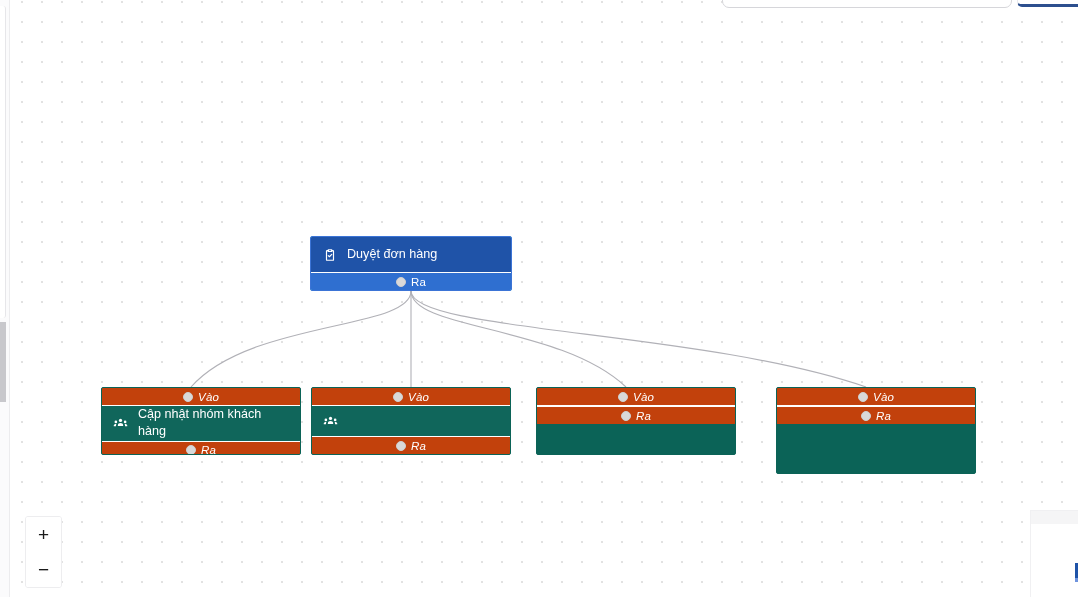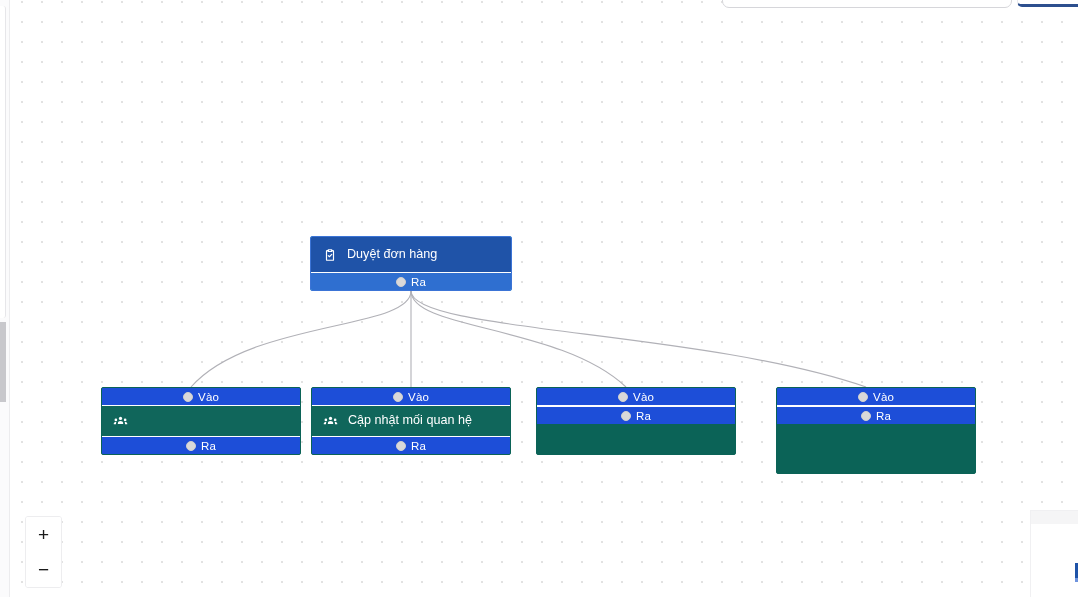--- a/index.html
+++ b/index.html
@@ -174,21 +174,22 @@
     background: #2f6fd0;
     border-top: 1px solid #ffffff;
   }
 
   
   .node.green {
     background: #0b6357;
     border: 1px solid #0b6357;
   }
   .node.green .node-band {
-    background: #1d4ed8;
+    background: #c2410c;
+    font-style: italic;
   }
   .node.green .node-band.in {
     border-bottom: 1px solid #ffffff;
   }
   .node.green .node-band.out {
     border-top: 1px solid #ffffff;
   }
   .node.green .node-body {
     background: #10665b;
   }
@@ -309,20 +310,21 @@
       <span class="node-icon">
         <svg width="15" height="15" viewBox="0 0 24 24" fill="#ffffff">
           <circle cx="12" cy="7" r="2.6"></circle>
           <path d="M12 11c-2.4 0-4.2 1.4-4.2 3.2V16h8.4v-1.8C16.2 12.4 14.4 11 12 11z"></path>
           <circle cx="4.6" cy="9.4" r="2.1"></circle>
           <path d="M4.6 12.6c-1.9 0-3.4 1.1-3.4 2.5V16.4h3.6v-2.1c0-.7.3-1.3.8-1.7z"></path>
           <circle cx="19.4" cy="9.4" r="2.1"></circle>
           <path d="M19.4 12.6c1.9 0 3.4 1.1 3.4 2.5V16.4h-3.6v-2.1c0-.7-.3-1.3-.8-1.7z"></path>
         </svg>
       </span>
+      <span class="node-title">Cập nhật nhóm khách hàng</span>
     </div>
     <div class="node-band out">
       <span class="handle-dot"></span>
       <span>Ra</span>
     </div>
   </div>
 
   <div class="node green" id="node-cap-nhat-moi-quan-he" style="left:311px; top:387px; width:200px; height:68px;">
     <div class="node-band in">
       <span class="handle-dot"></span>
@@ -332,21 +334,20 @@
       <span class="node-icon">
         <svg width="15" height="15" viewBox="0 0 24 24" fill="#ffffff">
           <circle cx="12" cy="7" r="2.6"></circle>
           <path d="M12 11c-2.4 0-4.2 1.4-4.2 3.2V16h8.4v-1.8C16.2 12.4 14.4 11 12 11z"></path>
           <circle cx="4.6" cy="9.4" r="2.1"></circle>
           <path d="M4.6 12.6c-1.9 0-3.4 1.1-3.4 2.5V16.4h3.6v-2.1c0-.7.3-1.3.8-1.7z"></path>
           <circle cx="19.4" cy="9.4" r="2.1"></circle>
           <path d="M19.4 12.6c1.9 0 3.4 1.1 3.4 2.5V16.4h-3.6v-2.1c0-.7-.3-1.3-.8-1.7z"></path>
         </svg>
       </span>
-      <span class="node-title">Cập nhật mối quan hệ</span>
     </div>
     <div class="node-band out">
       <span class="handle-dot"></span>
       <span>Ra</span>
     </div>
   </div>
 
   <div class="node green" id="node-cap-nhat-nguoi-phu-trach" style="left:536px; top:387px; width:200px; height:68px;">
     <div class="node-band in">
       <span class="handle-dot"></span>

